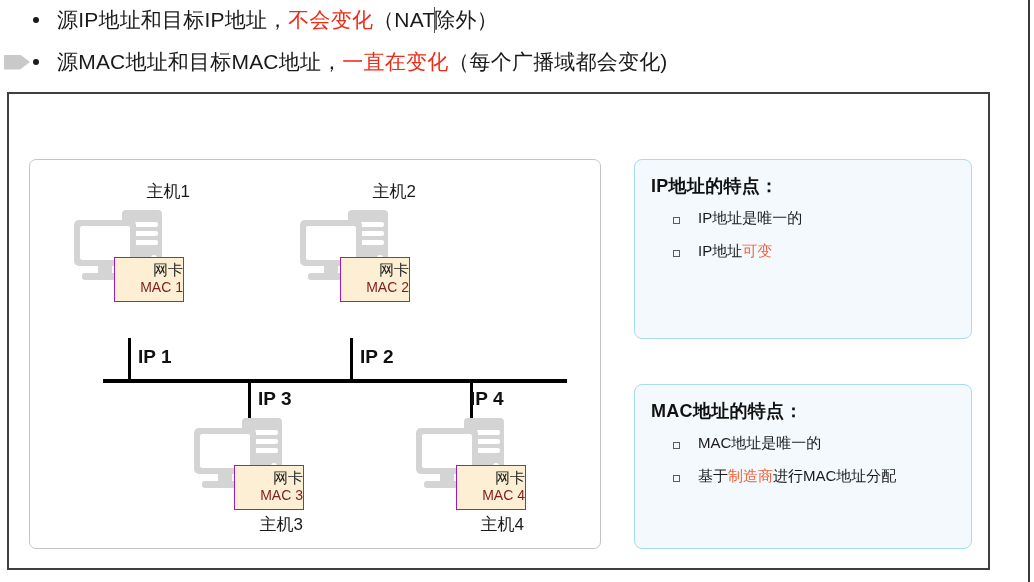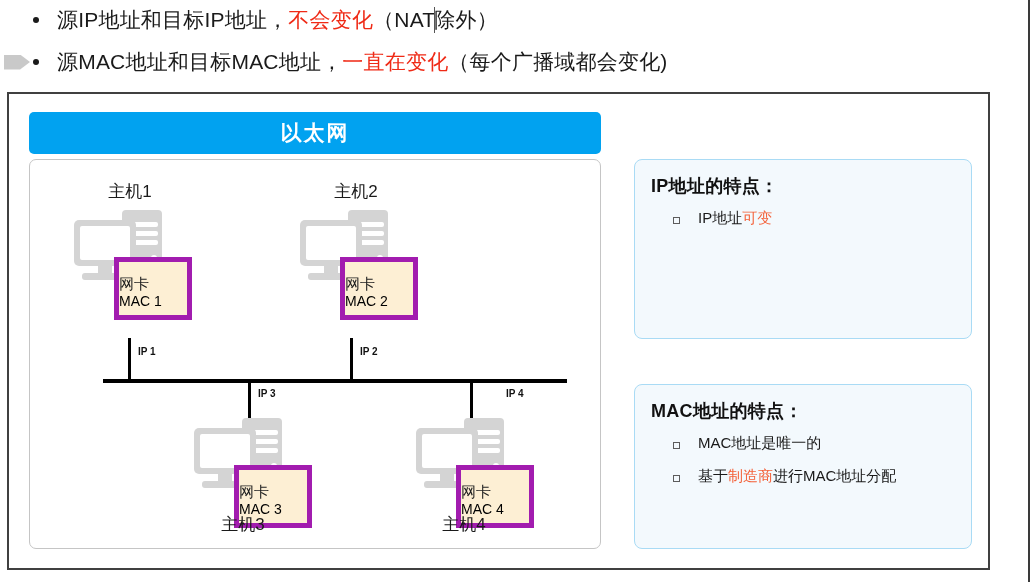--- a/index.html
+++ b/index.html
@@ -120,53 +120,53 @@
     position: absolute;
     width: 112px;
     height: 82px;
   }
   .pc-icon svg { display: block; }
 
   .host-label {
     position: absolute;
     font-size: 17px;
     color: #1a1a1a;
-    text-align: center;
+    text-align: right;
     width: 120px;
   }
 
   .mac-box {
     position: absolute;
     background: #FDEFD4;
-    border: 5px solid #a21caf;
+    border: 1px solid #a21caf;
     width: 68px;
-    padding: 13px 0 5px 0;
-    text-align: left;
+    padding: 3px 0 5px 0;
+    text-align: right;
     line-height: 1.22;
     box-shadow: 0 0 0 0 transparent;
   }
   .mac-box .nic {
     font-size: 15px;
     color: #202020;
     display: block;
   }
   .mac-box .mac {
     font-size: 14px;
-    color: #000000;
+    color: #7f1d1d;
     display: block;
   }
 
   
   .bus-line {
     position: absolute;
     background: #000000;
   }
   .ip-label {
     position: absolute;
-    font-size: 10px;
+    font-size: 19px;
     font-weight: bold;
     color: #111111;
   }
 
   
   .info-panel {
     position: absolute;
     background: #F3F9FD;
     border: 1px solid #A9DBF5;
     border-radius: 8px;
@@ -214,23 +214,20 @@
   <div class="bullet-row r2">
     <div class="pentagon-marker"></div>
     <div class="dot-bullet"></div>
     <div class="bullet-text"><span>源MAC地址和目标MAC地址，</span><span class="red">一直在变化</span><span class="paren">（每个广播域都会变化)</span></div>
   </div>
 
 </div>
 
 <div class="slide-frame">
 
-  <div class="eth-title">
-    <span>以太网</span>
-  </div>
 
   <div class="eth-panel">
 
     <div class="host" style="left:30px; top:20px; width:140px; height:160px;">
       <div class="host-label" style="left:10px; top:0px;">主机1</div>
       <div class="pc-icon" style="left:14px; top:30px;">
         <svg width="112" height="82" viewBox="0 0 112 82" xmlns="http://www.w3.org/2000/svg">
           <g fill="#D4D4D4">
             <rect x="48" y="0" width="40" height="74" rx="4"></rect>
             <rect x="44" y="68" width="52" height="7" rx="3"></rect>
@@ -288,21 +285,21 @@
 
     <div class="bus-line" style="left:320px; top:178px; width:3px; height:44px;"></div>
     <div class="ip-label" style="left:330px; top:186px;">IP 2</div>
 
     <div class="bus-line" style="left:73px; top:219px; width:464px; height:4px;"></div>
 
     <div class="bus-line" style="left:218px; top:222px; width:3px; height:42px;"></div>
     <div class="ip-label" style="left:228px; top:228px;">IP 3</div>
 
     <div class="bus-line" style="left:440px; top:222px; width:3px; height:42px;"></div>
-    <div class="ip-label" style="left:476px; top:228px;">IP 4</div>
+    <div class="ip-label" style="left:440px; top:228px;">IP 4</div>
 
     <div class="host" style="left:150px; top:258px; width:150px; height:130px;">
       <div class="pc-icon" style="left:14px; top:0px;">
         <svg width="112" height="82" viewBox="0 0 112 82" xmlns="http://www.w3.org/2000/svg">
           <g fill="#D4D4D4">
             <rect x="48" y="0" width="40" height="74" rx="4"></rect>
             <rect x="44" y="68" width="52" height="7" rx="3"></rect>
           </g>
           <g fill="#FFFFFF">
             <rect x="58" y="12" width="26" height="5" rx="2"></rect>
@@ -351,20 +348,24 @@
         <span class="mac">MAC 4</span>
       </div>
       <div class="host-label" style="left:2px; top:95px;">主机4</div>
     </div>
 
   </div>
 
   <div class="info-panel" style="left:625px; top:65px; width:338px; height:180px;">
     <div class="info-title">IP地址的特点：</div>
 
+    <div class="info-item">
+      <span class="sq-bullet"></span>
+      <span><span>IP地址是唯一的</span><span class="red"></span><span></span></span>
+    </div>
 
     <div class="info-item">
       <span class="sq-bullet"></span>
       <span><span>IP地址</span><span class="red">可变</span><span></span></span>
     </div>
 
   </div>
 
   <div class="info-panel" style="left:625px; top:290px; width:338px; height:165px;">
     <div class="info-title">MAC地址的特点：</div>

